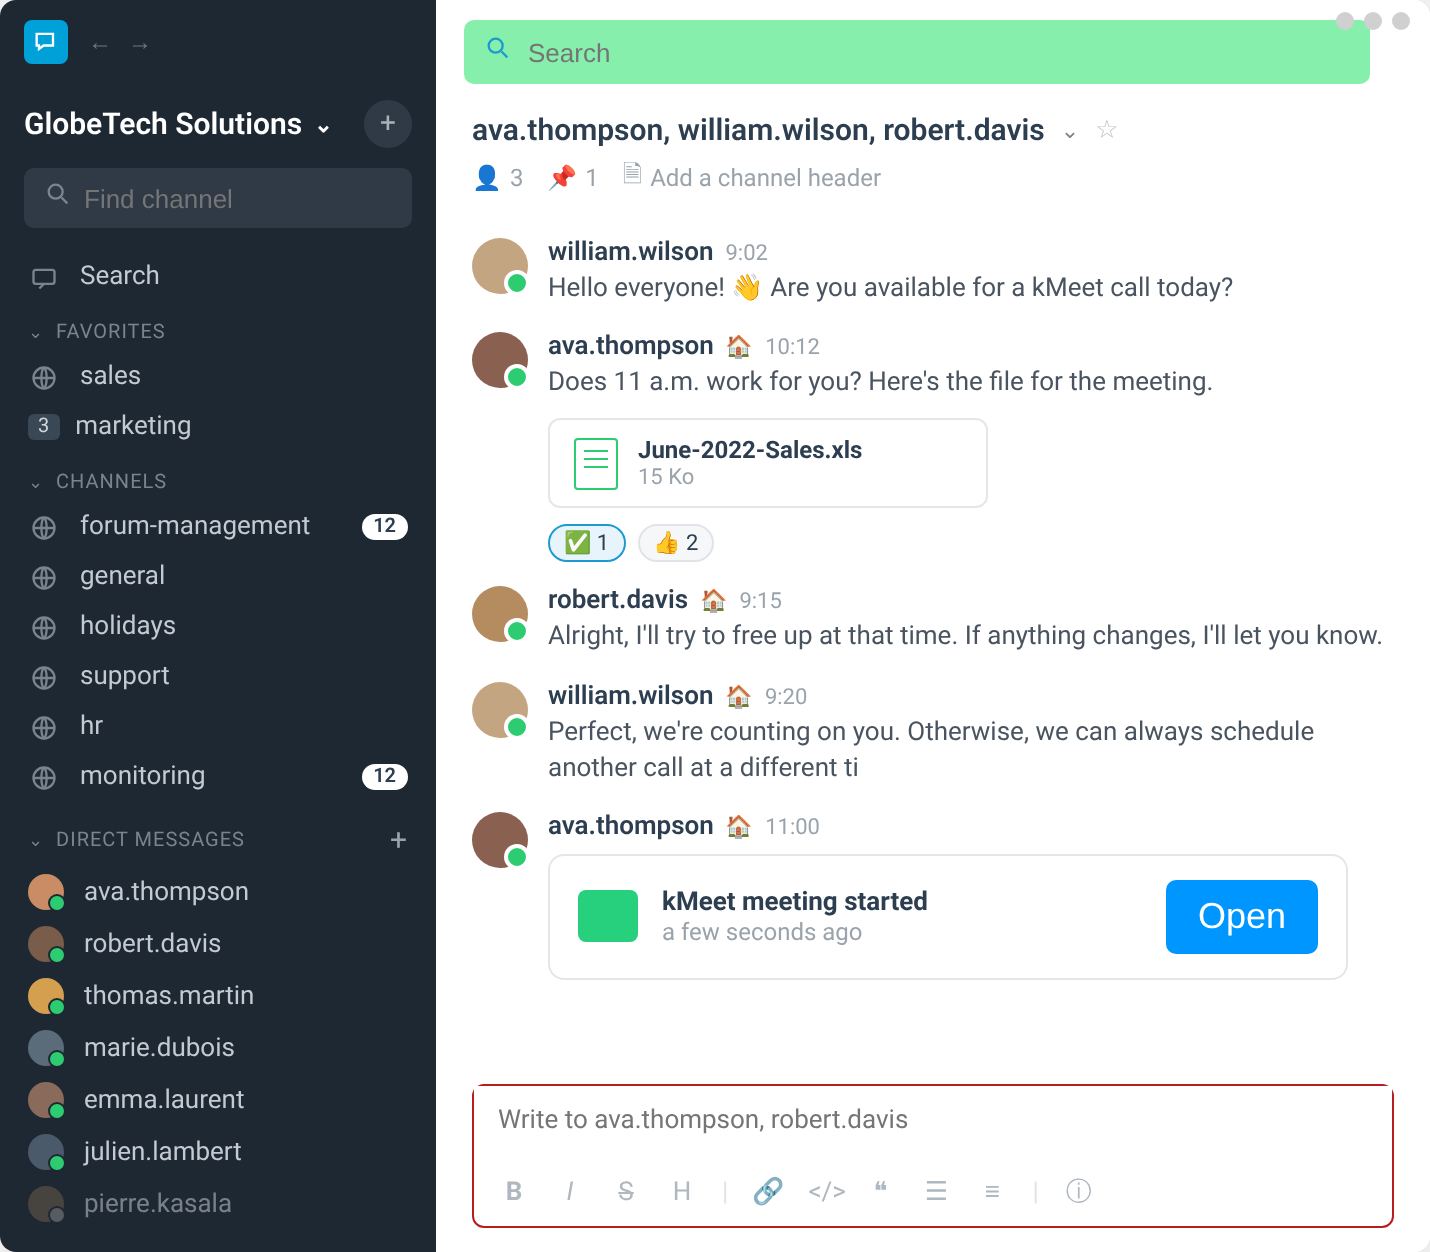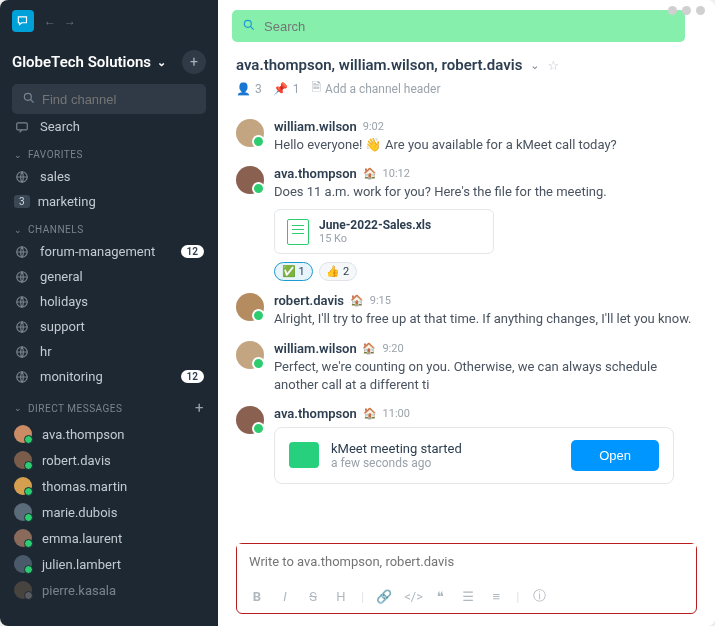--- a/index.html
+++ b/index.html
@@ -12,21 +12,21 @@
 .sidebar::-webkit-scrollbar { width:0; }
 .sb-top { display:flex; align-items:center; padding:10px 12px; gap:10px; }
 .sb-logo { width:22px; height:22px; background:#00a0d8; border-radius:4px; display:flex; align-items:center; justify-content:center; }
 .sb-nav-arrows { display:flex; gap:8px; color:#6b7580; font-size:12px; }
 .sb-nav-arrows span { cursor:pointer; }
 
 .workspace { display:flex; align-items:center; justify-content:space-between; padding:8px 12px 10px; }
 .workspace-name { font-size:15px; font-weight:600; color:#fff; display:flex; align-items:center; gap:6px; cursor:pointer; }
 .workspace-add { width:24px; height:24px; border-radius:50%; background:#2f3a46; display:flex; align-items:center; justify-content:center; color:#a8b0b8; cursor:pointer; font-size:14px; }
 
-.find-channel { margin:0 12px 0; background:#2f3a46; border-radius:5px; height:30px; display:flex; align-items:center; padding:0 10px; gap:6px; color:#7a848e; }
+.find-channel { margin:0 12px 12px; background:#2f3a46; border-radius:5px; height:30px; display:flex; align-items:center; padding:0 10px; gap:6px; color:#7a848e; }
 .find-channel input { background:transparent; border:none; outline:none; color:#cfd6dc; font-size:13px; flex:1; }
 
 .sb-item { display:flex; align-items:center; padding:5px 14px; gap:10px; cursor:pointer; font-size:13px; color:#c3cad1; }
 .sb-item .icon { width:16px; display:flex; justify-content:center; color:#7a848e; }
 .sb-item .label { flex:1; }
 .sb-item .badge { background:#fff; color:#2c3e50; border-radius:10px; font-size:10px; font-weight:600; padding:1px 6px; }
 .sb-item .countbox { background:#3a4754; color:#cfd6dc; border-radius:3px; font-size:10px; padding:1px 5px; margin-right:-2px;}
 
 .sb-heading { display:flex; align-items:center; padding:10px 14px 4px; gap:6px; font-size:10px; letter-spacing:0.5px; color:#7a848e; cursor:pointer; text-transform:uppercase; }
 .sb-heading .chev { font-size:9px; }
@@ -66,23 +66,23 @@
 .file-meta .fsize { font-size:11px; color:#9aa3ab; }
 
 .reactions { display:flex; gap:6px; margin-top:8px; }
 .react { display:flex; align-items:center; gap:4px; border:1px solid #e0e4e8; background:#f5f7f9; border-radius:12px; padding:2px 7px; font-size:11px; cursor:pointer; }
 .react.on { border-color:#1d9bd1; background:#e8f4fb; }
 
 .meeting-card { margin-top:6px; border:1px solid #e3e7ea; border-radius:8px; padding:12px 14px; display:flex; align-items:center; gap:12px; max-width:400px; }
 .meet-ico { width:30px; height:26px; background:#26d07c; border-radius:4px; position:relative; }
 .meet-ico::after { content:""; position:absolute; right:-6px; top:7px; border:6px solid transparent; border-left-color:#26d07c; }
 .meet-info { flex:1; }
-.meet-title { font-weight:400; font-size:13px; color:#2c3e50; }
+.meet-title { font-weight:700; font-size:13px; color:#2c3e50; }
 .meet-sub { font-size:12px; color:#9aa3ab; }
-.meet-btn { background:#0096ff; color:#fff; border:none; border-radius:5px; padding:8px 28px; font-size:13px; font-weight:500; cursor:pointer; }
+.meet-btn { background:#0096ff; color:#fff; border:none; border-radius:5px; padding:8px 16px; font-size:18px; font-weight:500; cursor:pointer; }
 
 .composer { margin:8px 18px 12px; border:1px solid #b91c1c; border-radius:6px; }
 .composer textarea { width:100%; border:none; outline:none; resize:none; padding:10px 12px; font-size:13px; font-family:inherit; color:#555; height:36px; }
 .composer-toolbar { display:flex; align-items:center; gap:12px; padding:4px 12px 8px; color:#b0b8bf; font-size:13px; }
 .composer-toolbar .tb { cursor:pointer; width:16px; text-align:center; }
 
 svg.ico { width:14px; height:14px; stroke:currentColor; fill:none; stroke-width:2; }
 .avatar.c1{background:#c98c64;} .avatar.c2{background:#7a5c4a;} .avatar.c3{background:#d4a050;} .avatar.c4{background:#5a6b7a;} .avatar.c5{background:#8a6a5a;} .avatar.c6{background:#4a5a6a;} .avatar.c7{background:#6a5a4a;}
 .av.c1{background:#c4a582;} .av.c2{background:#8a6050;} .av.c3{background:#b58b60;}
 </style>

